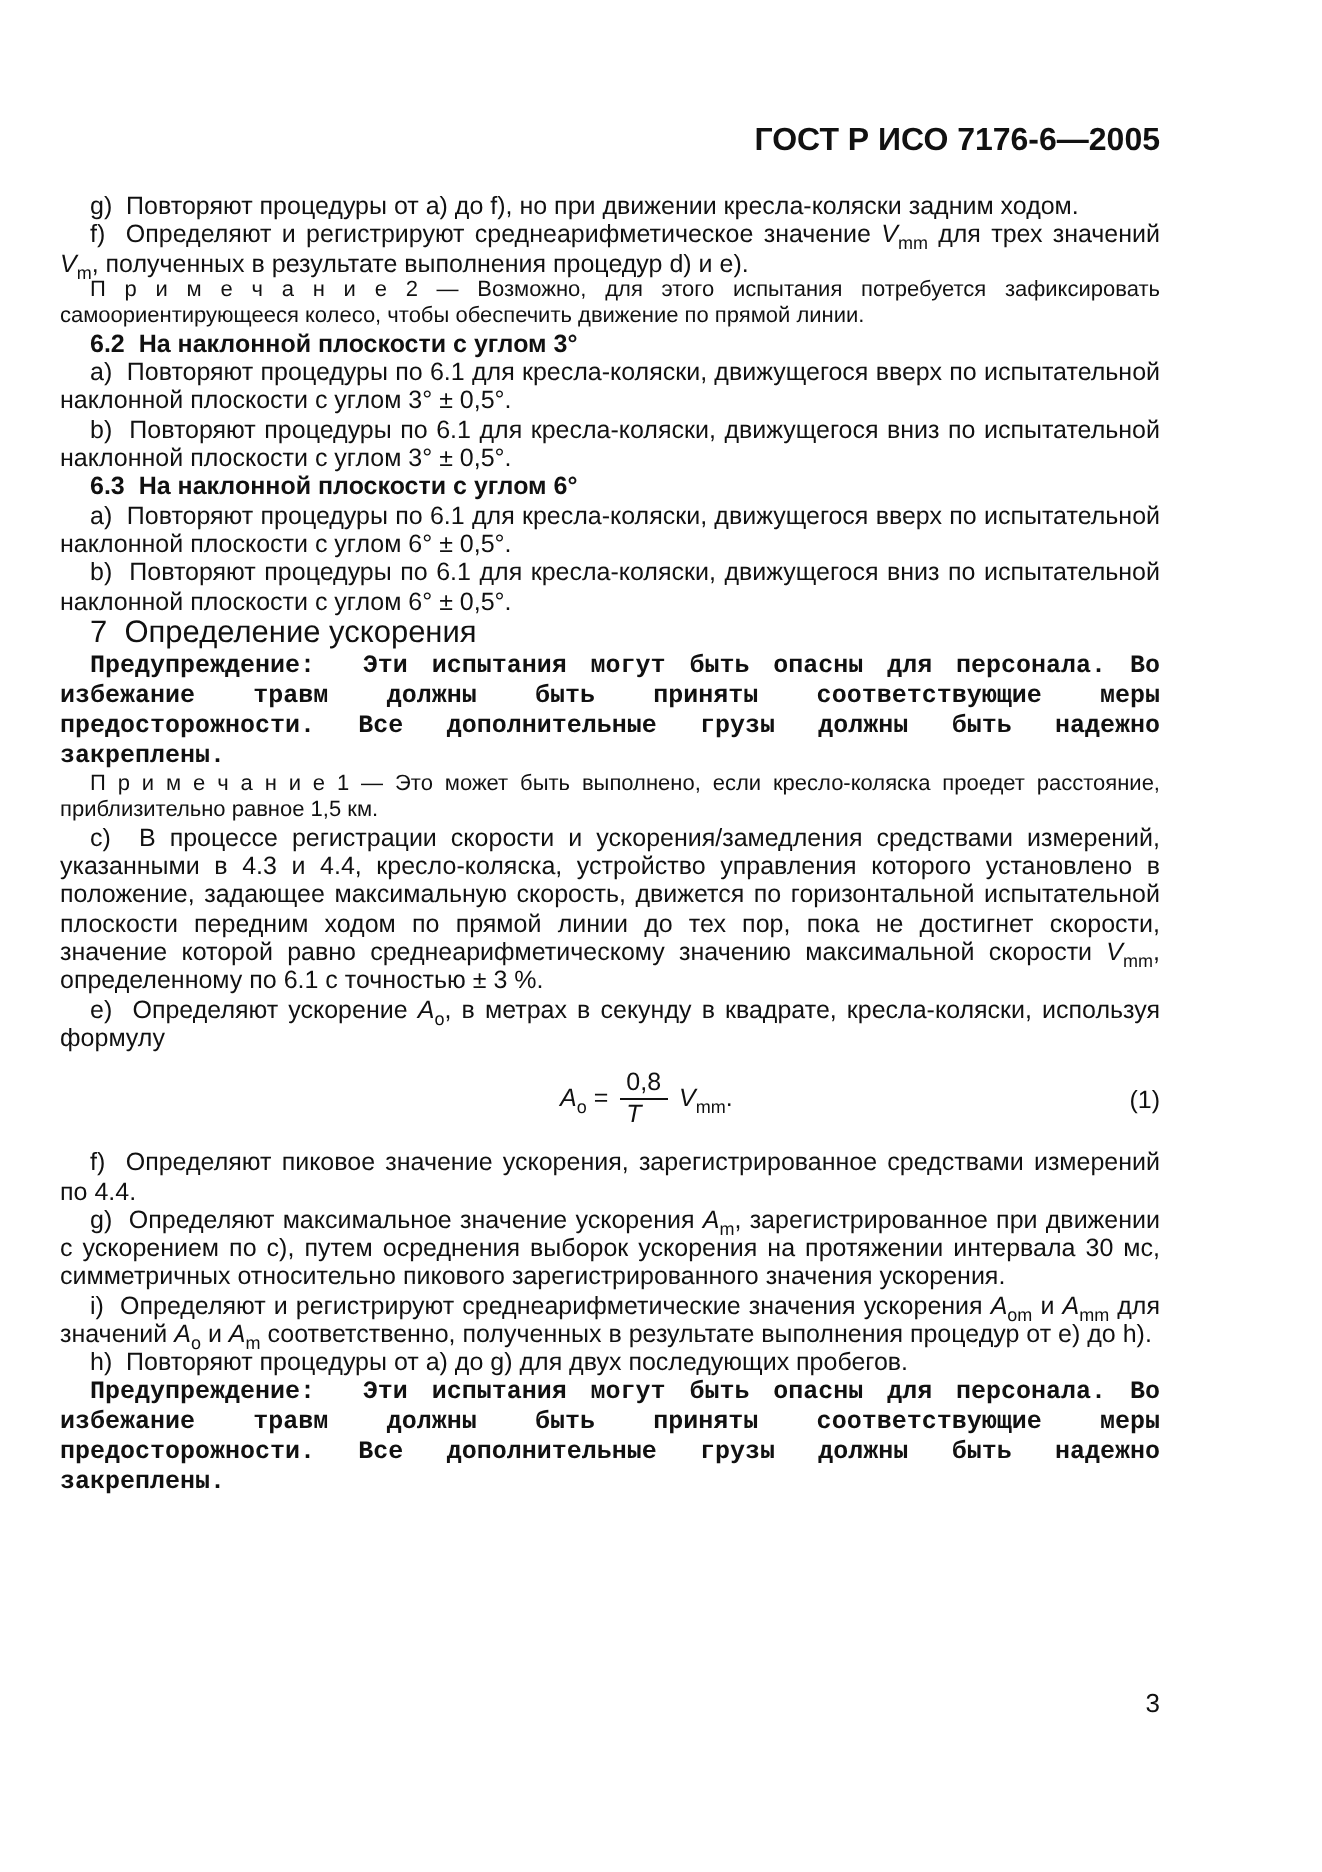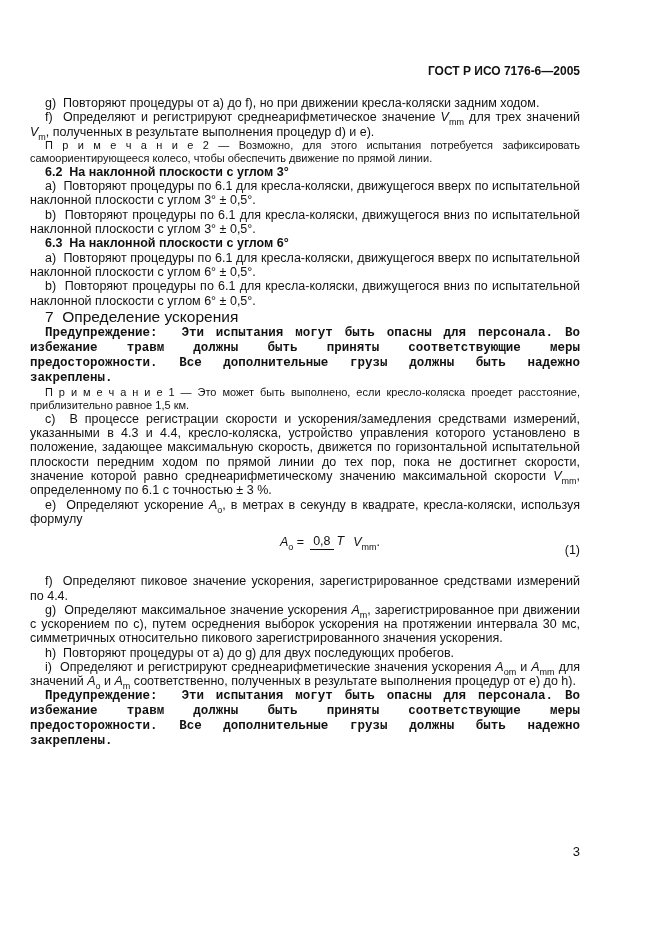--- a/index.html
+++ b/index.html
@@ -16,21 +16,21 @@
   }
   .page {
     position: relative;
     box-sizing: border-box;
     width: 661px;
     height: 936px;
     padding: 64px 81px 0 30px;
     background: #ffffff;
   }
   .doc-header {
-    font-size: 12px;
+    font-size: 16px;
     font-weight: bold;
     line-height: 14px;
     text-align: right;
     margin-bottom: 18px;
   }
   .doc-content {
     font-size: 12.5px;
     line-height: 14.3px;
   }
   .doc-content p { margin: 0; }
@@ -72,21 +72,21 @@
     min-height: 32px;
   }
   .f-expr {
     display: inline-flex;
     align-items: center;
     gap: 6px;
     margin-left: 250px;
   }
   .f-frac {
     display: inline-flex;
-    flex-direction: row;
+    flex-direction: column;
     align-items: flex-start;
     line-height: 1.15;
   }
   .f-num {
     border-bottom: 1px solid #111;
     padding: 0 3px;
   }
   .f-den { padding: 0 3px; }
   .f-label {
     position: absolute;
@@ -129,19 +129,19 @@
       <div class="b-formula"><span class="f-expr">
           <span><i>A</i><sub>o</sub> =</span>
           <span class="f-frac">
             <span class="f-num">0,8</span>
             <span class="f-den"><i>T</i></span>
           </span>
           <span><i>V</i><sub>mm</sub>.</span>
         </span><span class="f-label">(1)</span></div>
       <p class="b-para">f)&nbsp; Определяют пиковое значение ускорения, зарегистрированное средствами измерений по 4.4.</p>
       <p class="b-para">g)&nbsp; Определяют максимальное значение ускорения <i>A</i><sub>m</sub>, зарегистрированное при движении с ускорением по c), путем осреднения выборок ускорения на протяжении интервала 30 мс, симметричных относительно пикового зарегистрированного значения ускорения.</p>
+      <p class="b-para">i)&nbsp; Определяют и регистрируют среднеарифметические значения ускорения <i>A</i><sub>om</sub> и <i>A</i><sub>mm</sub> для значений <i>A</i><sub>o</sub> и <i>A</i><sub>m</sub> соответственно, полученных в результате выполнения процедур от e) до h).</p>
       <p class="b-para">h)&nbsp; Повторяют процедуры от a) до g) для двух последующих пробегов.</p>
-      <p class="b-para">i)&nbsp; Определяют и регистрируют среднеарифметические значения ускорения <i>A</i><sub>om</sub> и <i>A</i><sub>mm</sub> для значений <i>A</i><sub>o</sub> и <i>A</i><sub>m</sub> соответственно, полученных в результате выполнения процедур от e) до h).</p>
       <p class="b-warning">Предупреждение:&nbsp; Эти испытания могут быть опасны для персонала. Во избежание травм должны быть приняты соответствующие меры предосторожности. Все дополнительные грузы должны быть надежно закреплены.</p>
     </div>
 
   <div class="page-number">3</div>
 </div>
 
 </body></html>

